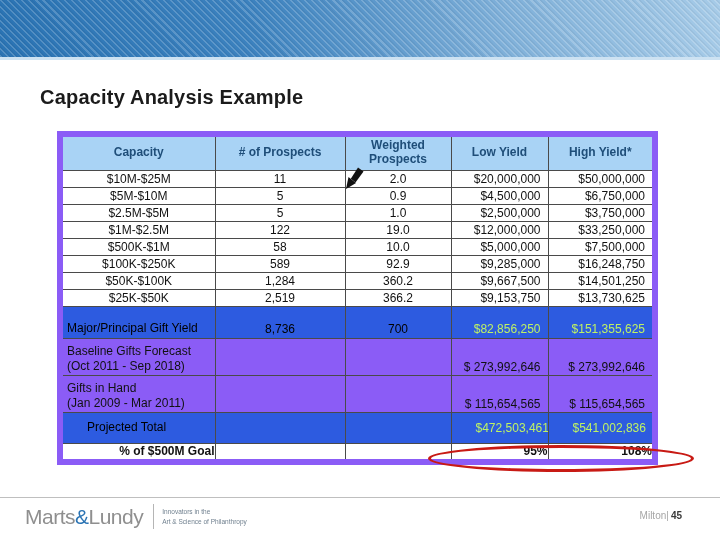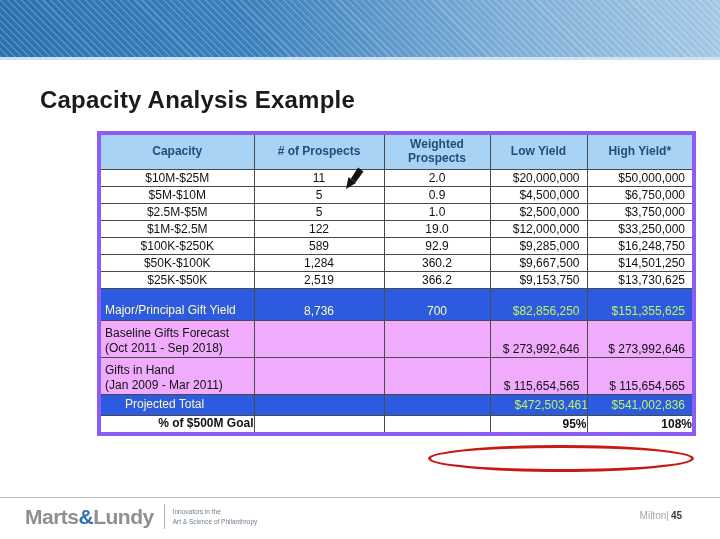--- a/index.html
+++ b/index.html
@@ -15,51 +15,51 @@
   .banner {
     position:absolute; left:0; top:4; width:720px; height:60px;
     background:
       repeating-linear-gradient(45deg, rgba(255,255,255,0.18) 0 1.5px, rgba(0,0,0,0.04) 1.5px 3px, transparent 3px 5px),
       linear-gradient(to right, #2B74B4 0%, #3C82BF 35%, #7FB0D9 70%, #A6CBE8 100%);
     border-bottom:3px solid #CDE2F2;
   }
   
   .title {
     position:absolute; left:40px; top:86px;
-    font-size:24px; font-weight:700; color:#1b1b1b;
+    font-size:20px; font-weight:700; color:#1b1b1b;
     letter-spacing:0.2px;
   }
   
   .table-wrap { position:absolute; left:57px; top:131px; }
   table { border-collapse:collapse; table-layout:fixed; width:595px; }
   th, td { border:1px solid #4a4a4a; font-size:12px; color:#111; overflow:hidden; }
-  table { border:4px solid #8b5cf6;margin-left:40px; }
+  table { border:6px solid #8b5cf6; }
   thead th {
     background:#A9D3F5; color:#1F4E79; font-weight:700;
     height:36px; text-align:center; line-height:1.15; padding:2px;
   }
   tbody td { background:#fff; height:17px; text-align:center; vertical-align:middle; }
   td.c-left  { text-align:left; padding-left:4px; white-space:pre-line; line-height:1.25; }
   td.c-money { text-align:right; padding-right:7px; }
-  tr.row-blue-total td, tr.row-blue td { background:#2D5BE0; color:#fef9c3; }
+  tr.row-blue-total td, tr.row-blue td { background:#2D5BE0; color:#000000; }
   tr.row-blue-total td { height:32px; vertical-align:bottom; padding-bottom:2px; }
   tr.row-blue-total td.c-money, tr.row-blue td.c-money { color:#bef264; }
-  tr.row-gray td { background:#f0abfc; height:37px; vertical-align:bottom; padding-bottom:1px; }
-  tr.row-blue td { height:21px;padding-left:24px; }
+  tr.row-gray td { background:#8b5cf6; height:37px; vertical-align:bottom; padding-bottom:1px; }
+  tr.row-blue td { height:31px;padding-left:24px; }
   tr.row-percent td { font-weight:700; height:19px;text-align:right; }
   
   .arrow-annot { position:absolute; left:346px; top:166px; width:20px; height:24px; }
   .ellipse-annot {
     position:absolute; left:428px; top:445px; width:266px; height:27px;
     border:3px solid #C81A14; border-radius:50%;
   }
   
   .footer-line { position:absolute; left:0; top:497px; width:720px; height:1px; background:#bfbfbf; }
   .logo { position:absolute; left:25px; top:504px; display:flex; align-items:center; }
-  .logo-text { font-size:21px; font-weight:700; color:#8f8f8f; letter-spacing:-0.5px; }
+  .logo-text { font-size:21px; font-weight:400; color:#8f8f8f; letter-spacing:-0.5px; }
   .logo-amp { color:#2B74B4; }
   .logo-divider { width:1px; height:25px; background:#b5b5b5; margin:0 8px 0 10px; }
   .tagline { font-size:6.5px; color:#70808f; line-height:1.5; }
   .page-info { position:absolute; right:38px; top:510px; font-size:10px; color:#a6a6a6; }
   .page-num { color:#3a3a3a; font-weight:700; margin-left:2px; }
 </style>
 </head>
 <body>
 
 <div class="slide">
@@ -110,20 +110,27 @@
             <td class="c-money">$3,750,000</td>
           </tr>
           <tr class="row-data">
             <td>$1M-$2.5M</td>
             <td>122</td>
             <td>19.0</td>
             <td class="c-money">$12,000,000</td>
             <td class="c-money">$33,250,000</td>
           </tr>
           <tr class="row-data">
+            <td>$500K-$1M</td>
+            <td>58</td>
+            <td>10.0</td>
+            <td class="c-money">$5,000,000</td>
+            <td class="c-money">$7,500,000</td>
+          </tr>
+          <tr class="row-data">
             <td>$100K-$250K</td>
             <td>589</td>
             <td>92.9</td>
             <td class="c-money">$9,285,000</td>
             <td class="c-money">$16,248,750</td>
           </tr>
           <tr class="row-data">
             <td>$50K-$100K</td>
             <td>1,284</td>
             <td>360.2</td>

